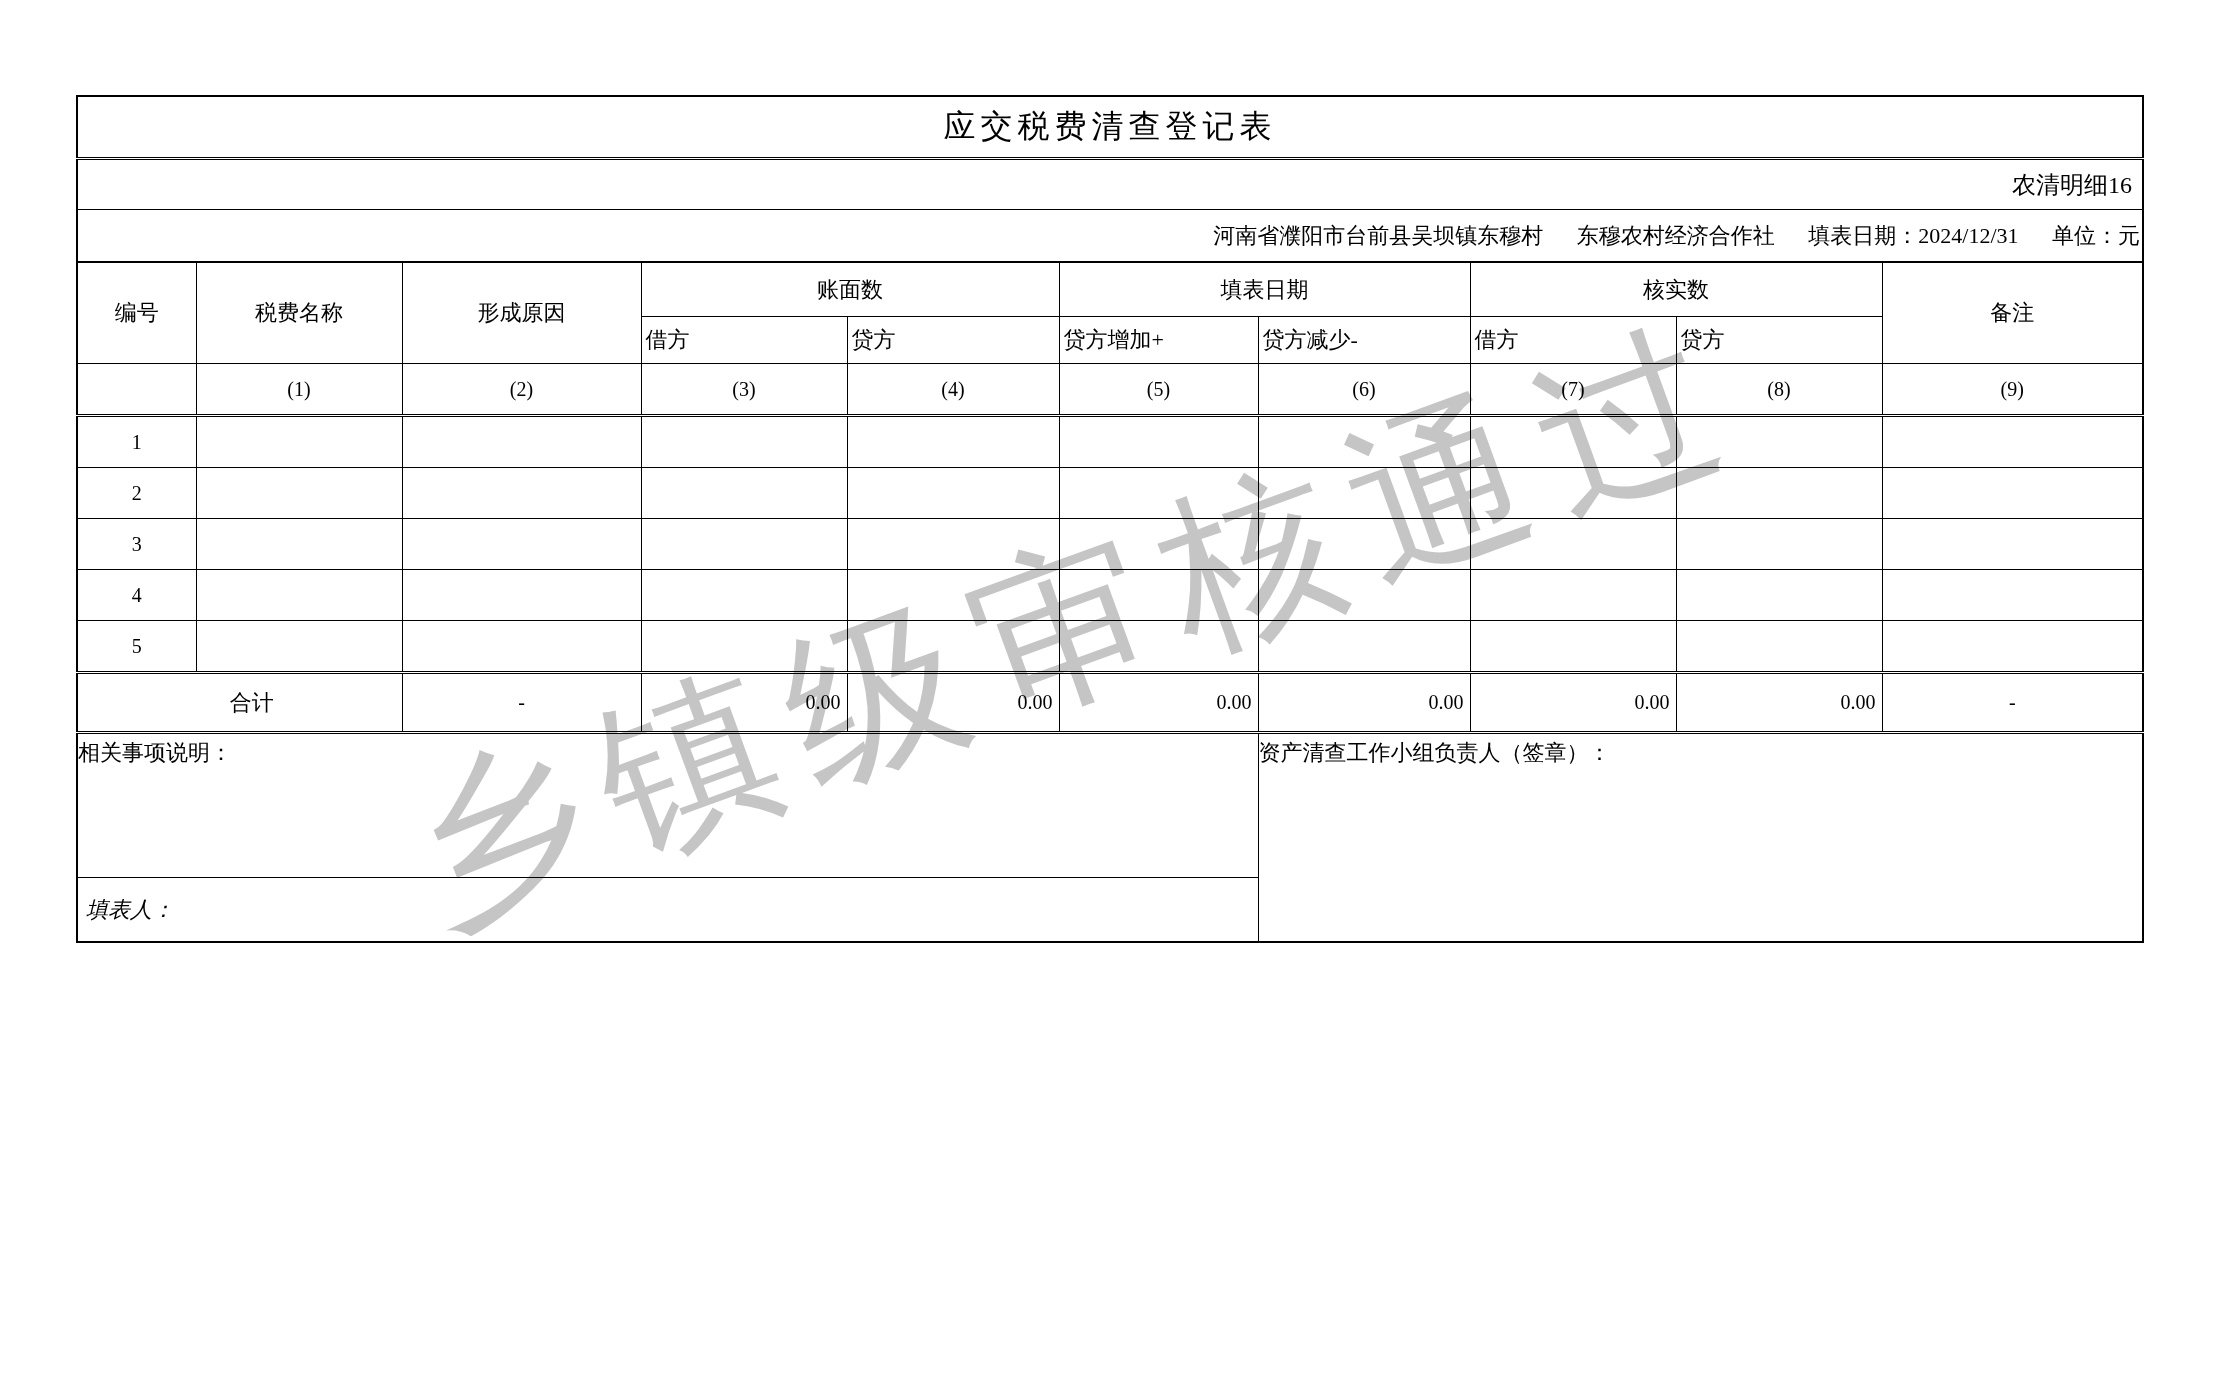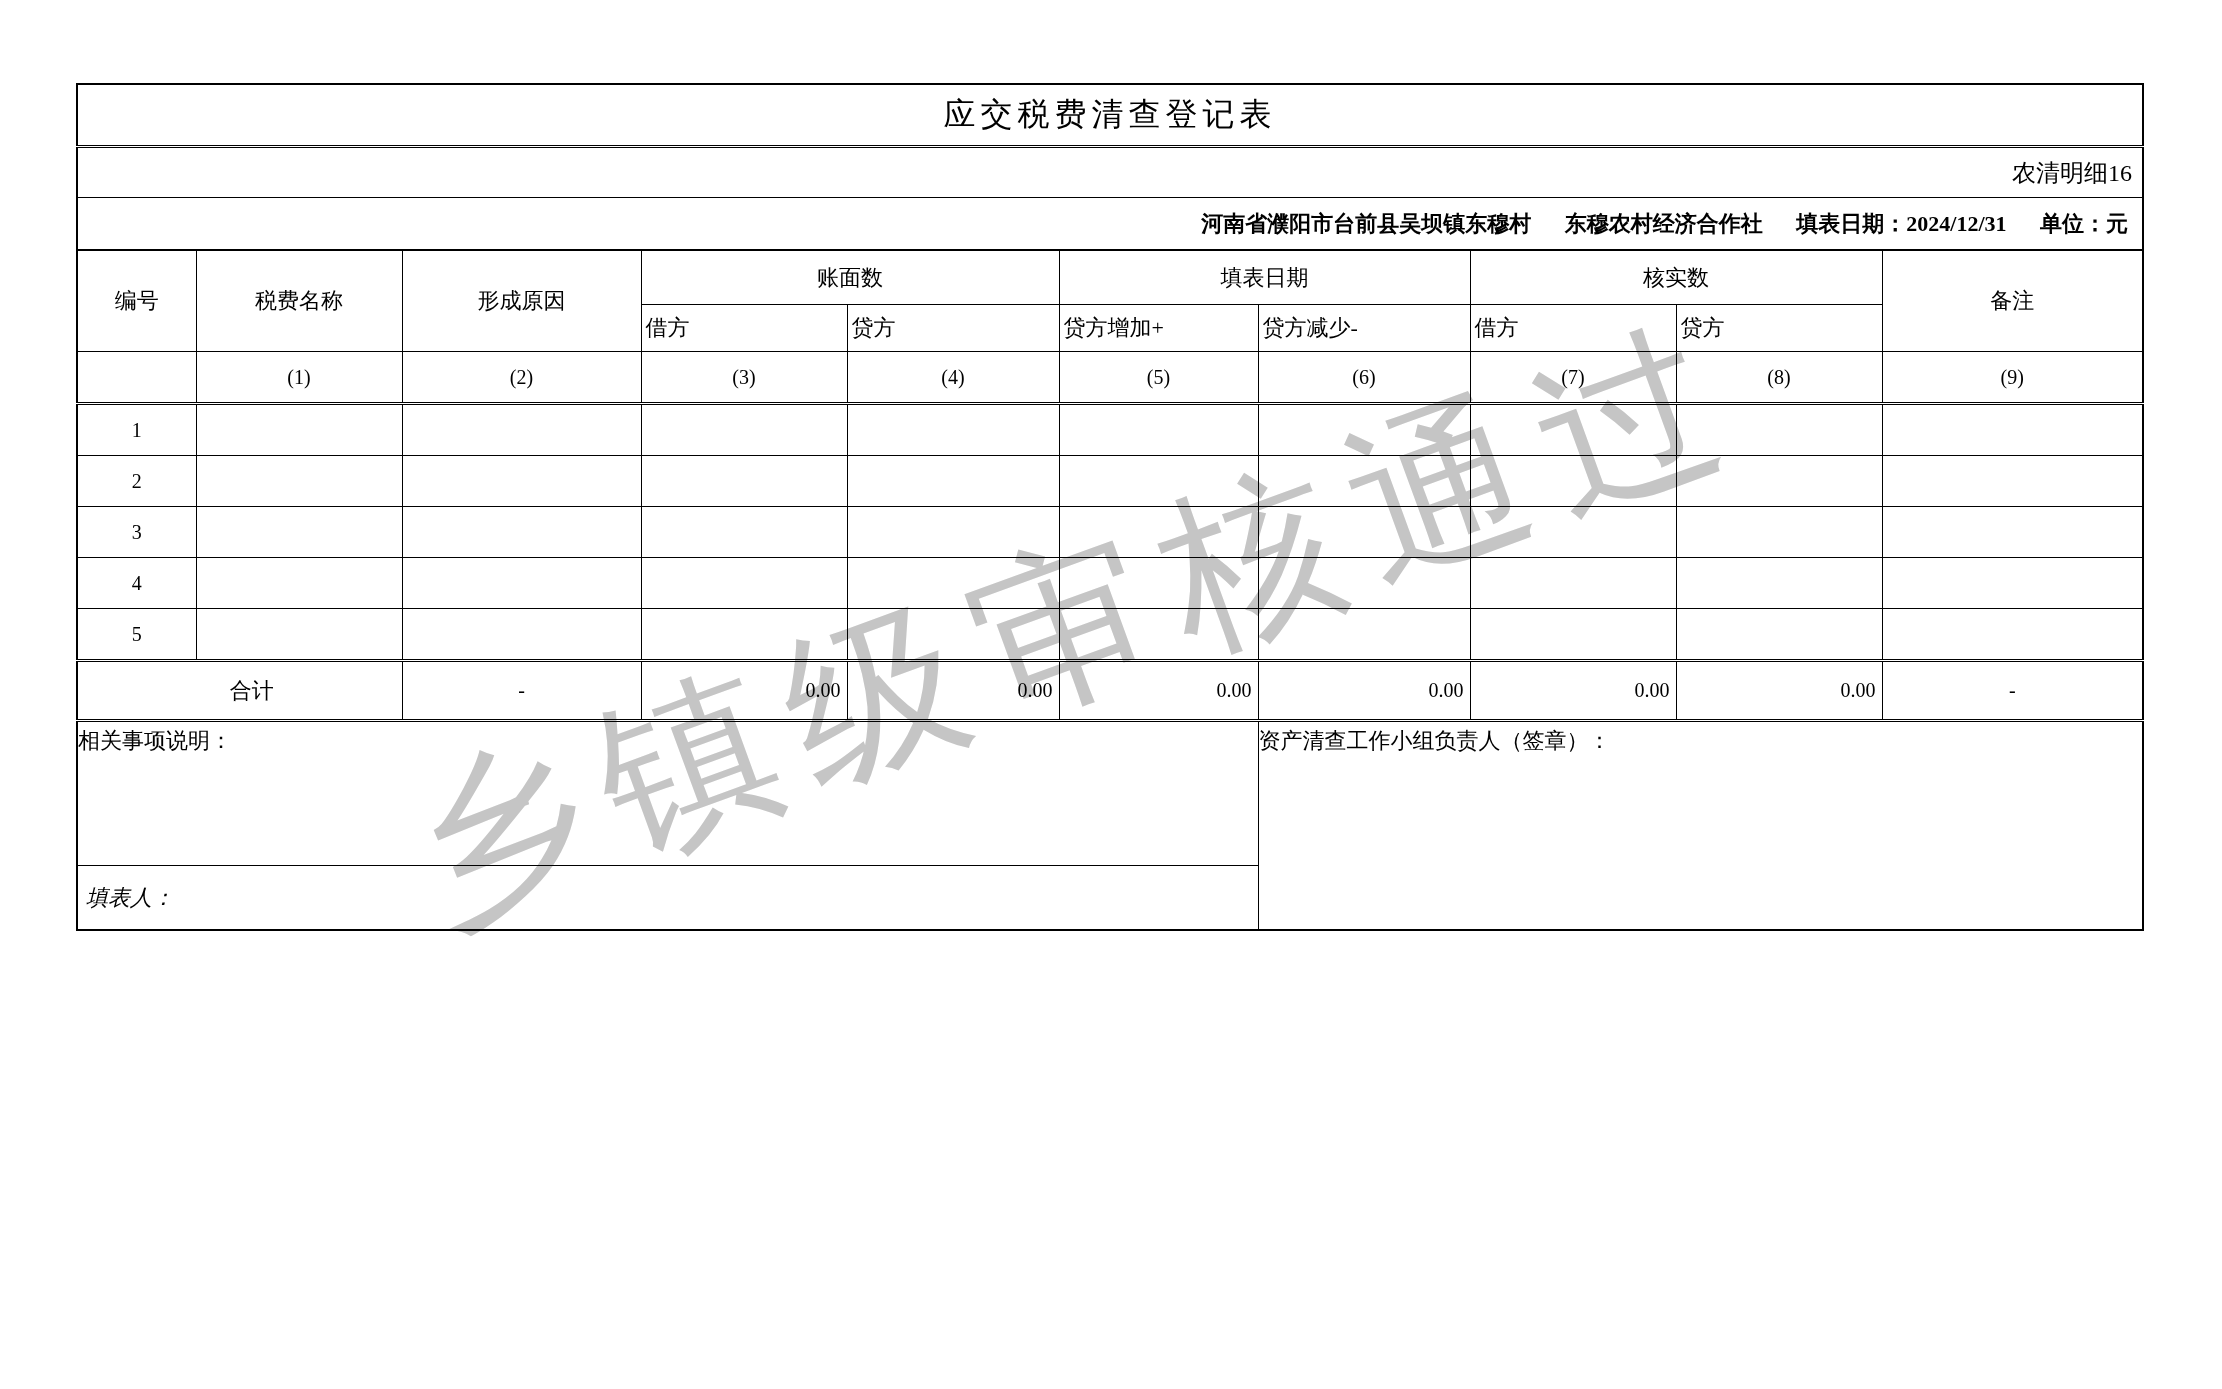--- a/index.html
+++ b/index.html
@@ -22,26 +22,26 @@
   table.form{
     position:absolute;left:76px;top:83px;width:2066px;z-index:2;
     border-collapse:collapse;table-layout:fixed;
     background:transparent;
   }
   td{
     border:1px solid #000;padding:0 4px;font-size:22px;
     background:transparent;overflow:hidden;white-space:nowrap;
     vertical-align:middle;
   }
-  table.form{border:2px solid #000;}
+  table.form{border:2px solid #000;margin-top:12px;}
 
   .r-title td{border-bottom:3px double #000;height:60px;text-align:center;}
   .title-text{font-size:32px;letter-spacing:5px;}
   .r-code td{height:49px;text-align:right;padding-right:10px;font-size:24px;}
-  .r-info td{height:51px;text-align:right;padding-right:14px;border-bottom:2px solid #000;font-weight:bold;}
+  .r-info td{height:51px;text-align:right;padding-right:2px;border-bottom:2px solid #000;}
   .seg{margin-left:28px;}
 
   .r-gh td{height:53px;text-align:center;}
   .r-sh td{height:46px;text-align:left;}
   .r-nums td{height:50px;text-align:center;font-size:20px;border-bottom:3px double #000;}
   .r-data td{height:50px;text-align:center;font-size:20px;}
   .r-total td{height:57px;border-top:3px double #000;border-bottom:3px double #000;font-size:20px;}
   .r-total .t-label{text-align:center;font-size:22px;padding-left:28px;}
   .r-total .t-dash{text-align:center;}
   .r-total .t-val{text-align:right;padding-right:6px;}

